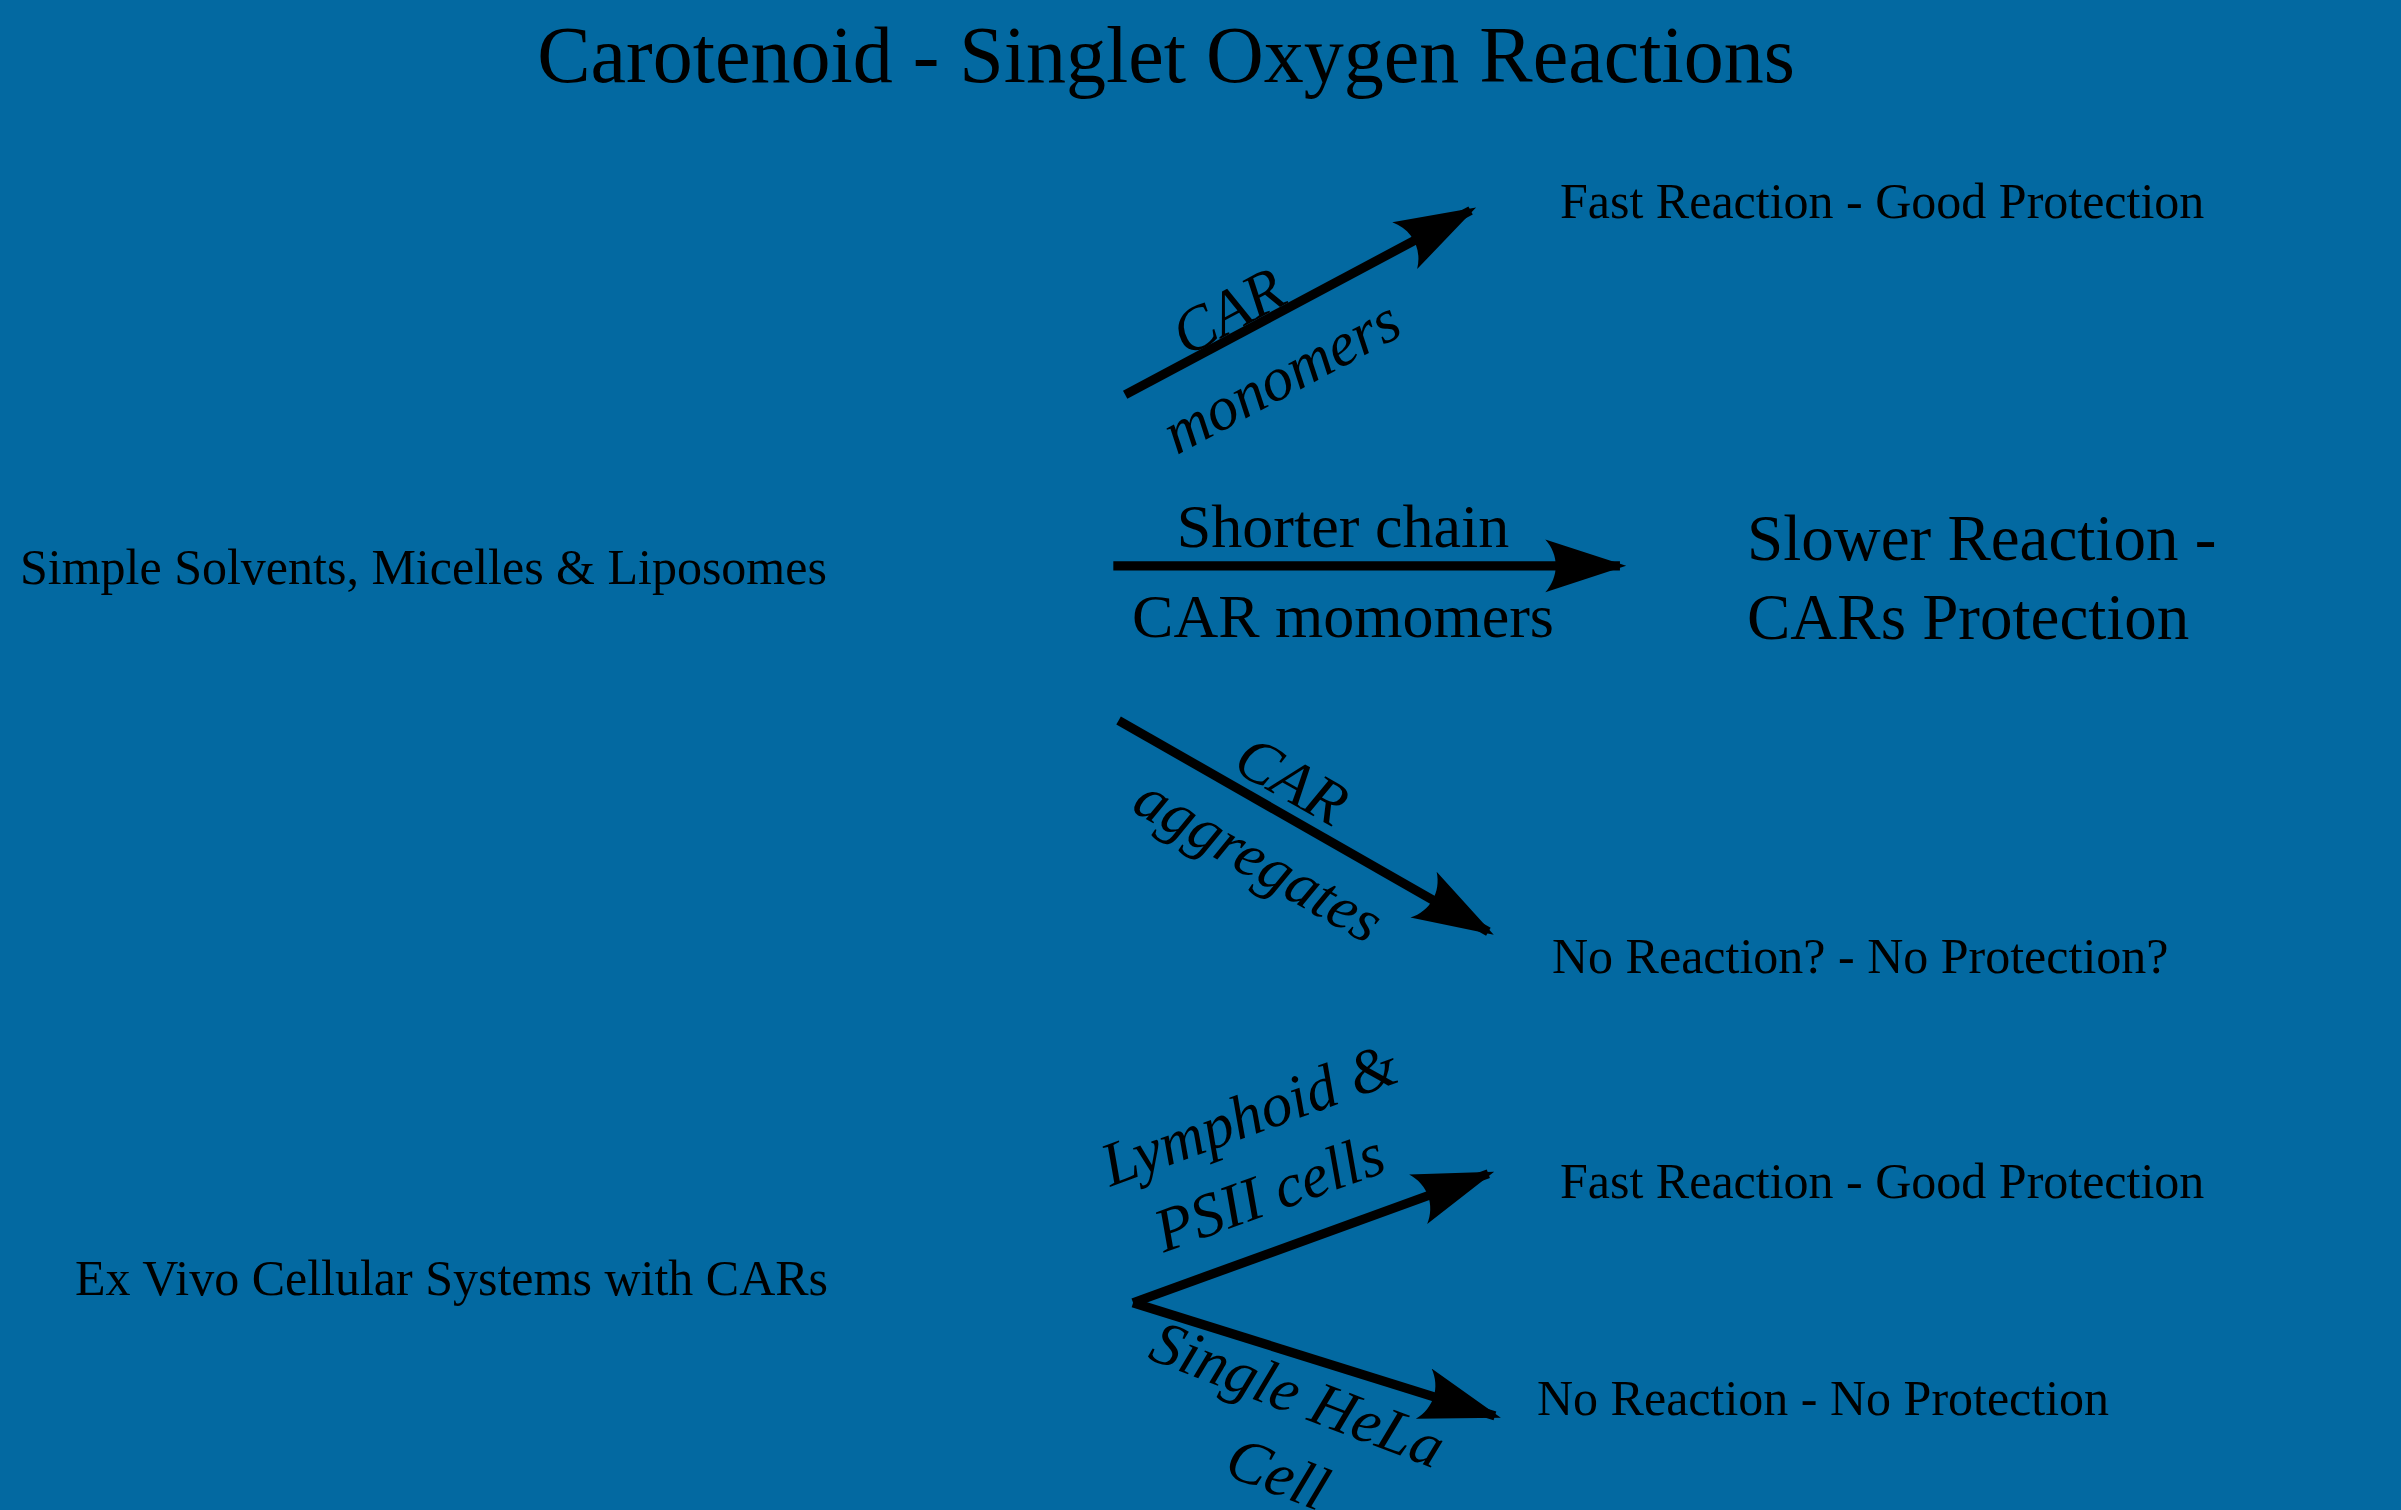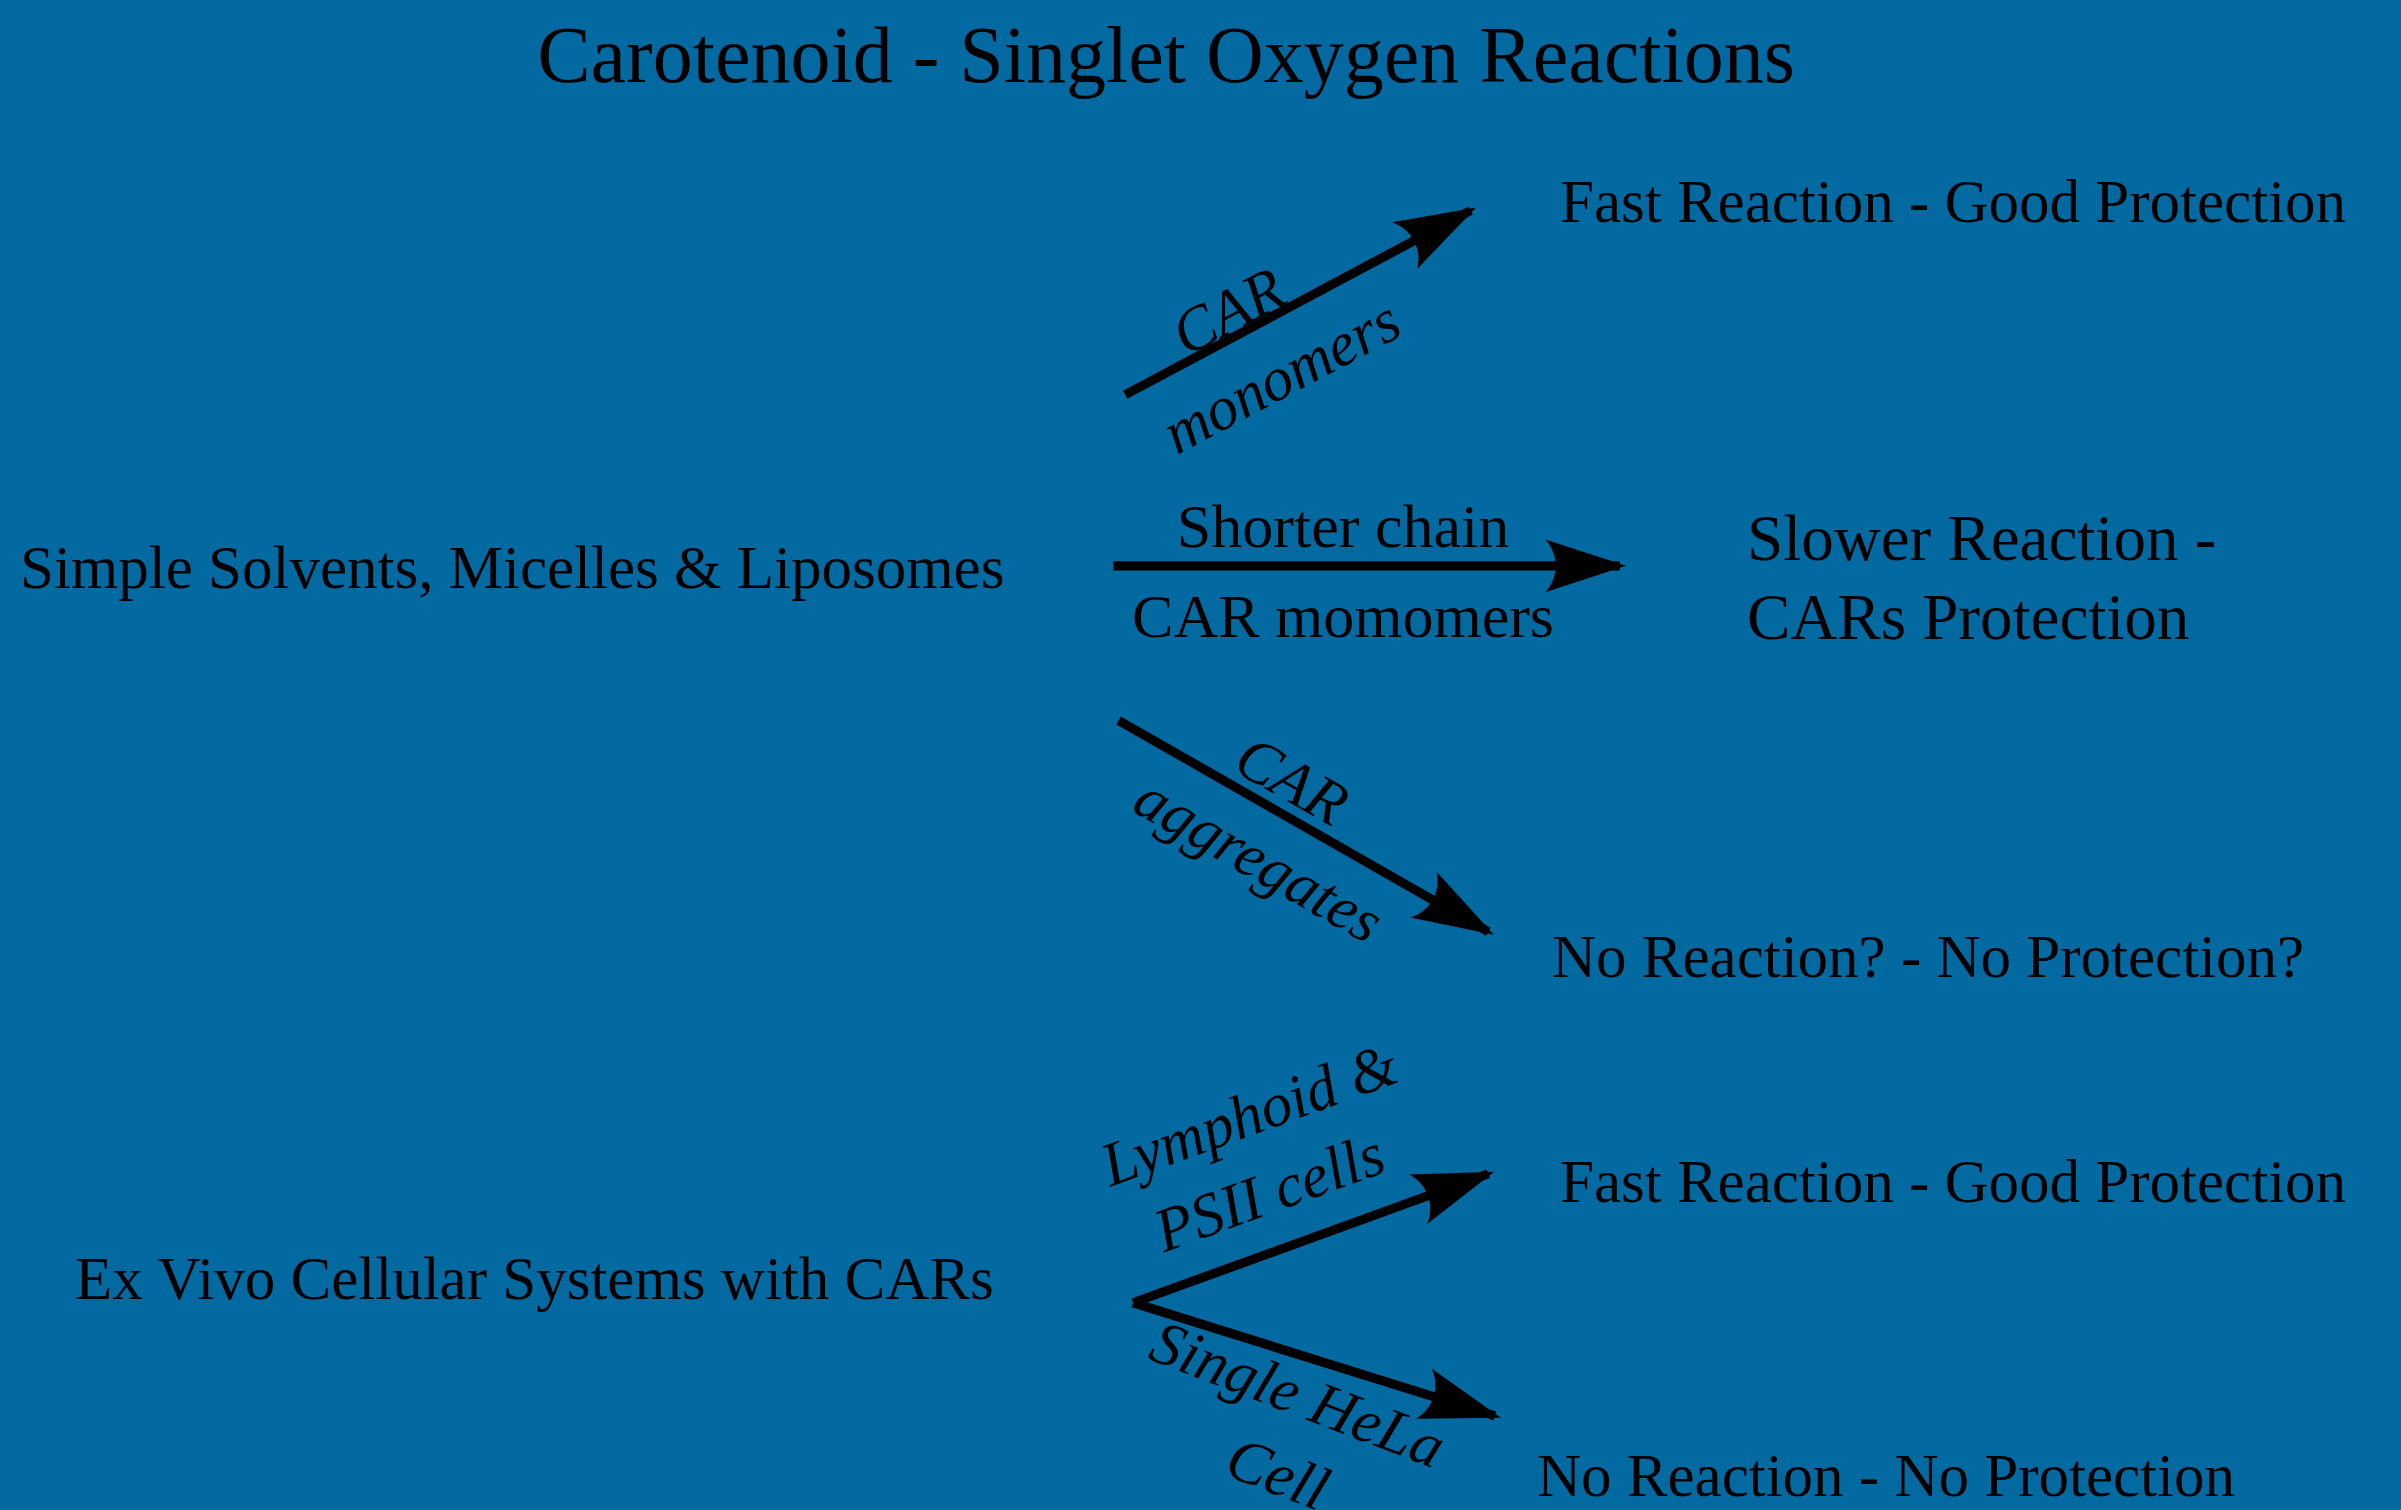--- a/index.html
+++ b/index.html
@@ -21,21 +21,21 @@
     white-space: nowrap;
     line-height: 1;
   }
   .title {
     font-size: 80px;
     top: 14.5px;
     left: 1166px;
     transform: translateX(-50%);
   }
   .node, .outcome {
-    font-size: 61px;
+    font-size: 50px;
   }
   .vcenter {
     transform: translateY(-50%);
   }
   .arrow-label {
     font-size: 62px;
     transform-origin: center center;
   }
   .italic { font-style: italic; }
   .outcome-block {
@@ -98,16 +98,16 @@
 
   <div class="outcome-block" style="left:1747px; top:499px;">
     <div>Slower Reaction -</div>
     <div>CARs Protection</div>
   </div>
 
   <div class="txt outcome vcenter" style="left:1552px; top:956px;">No Reaction? - No Protection?</div>
 
   <div class="txt outcome vcenter" style="left:1560px; top:1181px;">Fast Reaction - Good Protection</div>
 
-  <div class="txt outcome vcenter" style="left:1537px; top:1475px;">No Reaction - No Protection</div>
+  <div class="txt outcome vcenter" style="left:1537px; top:1398px;">No Reaction - No Protection</div>
 
 </div>
 
 
 </body></html>

